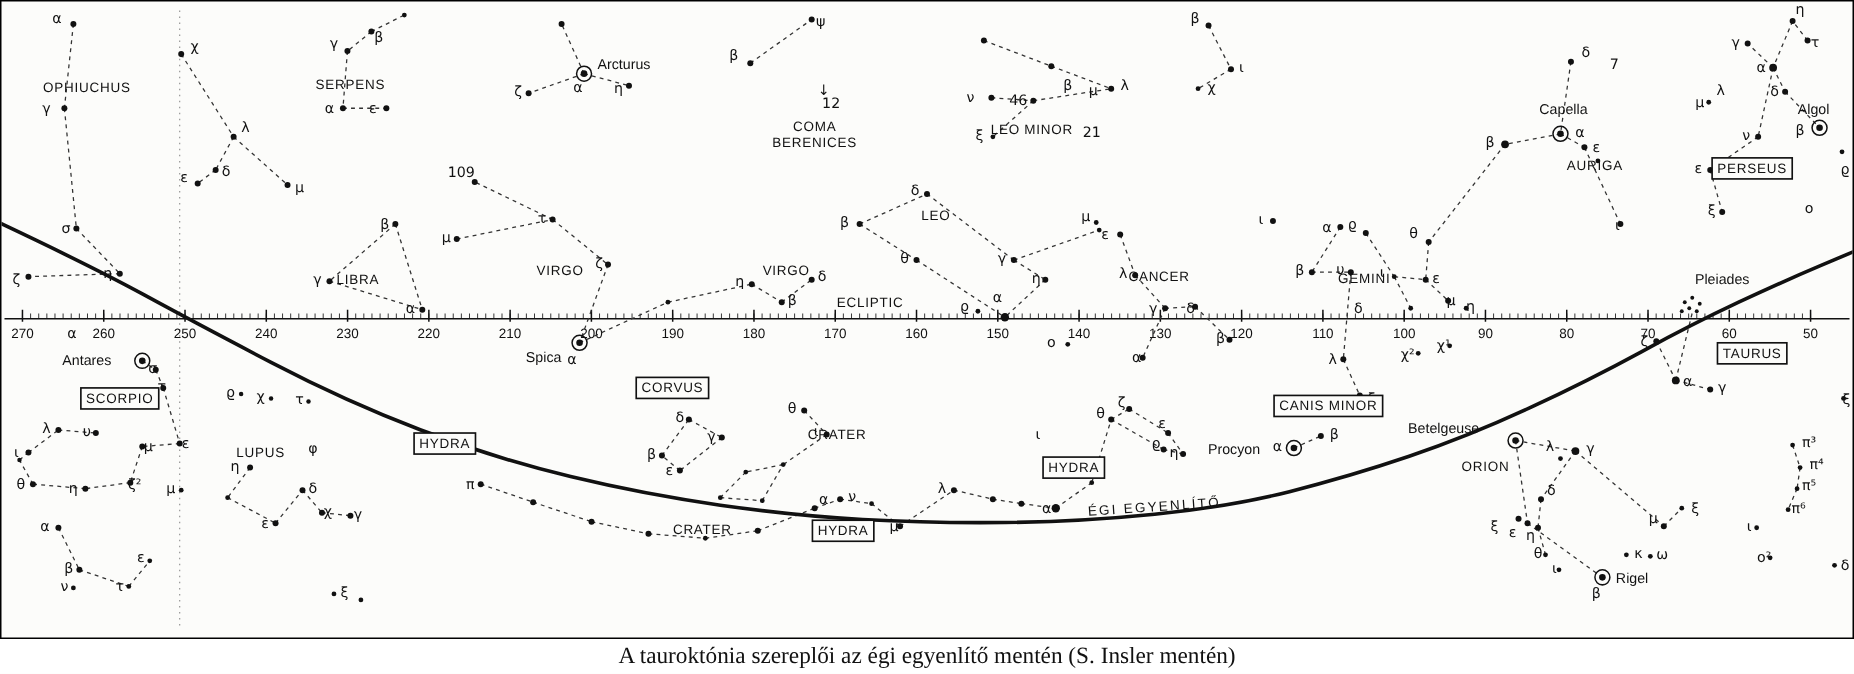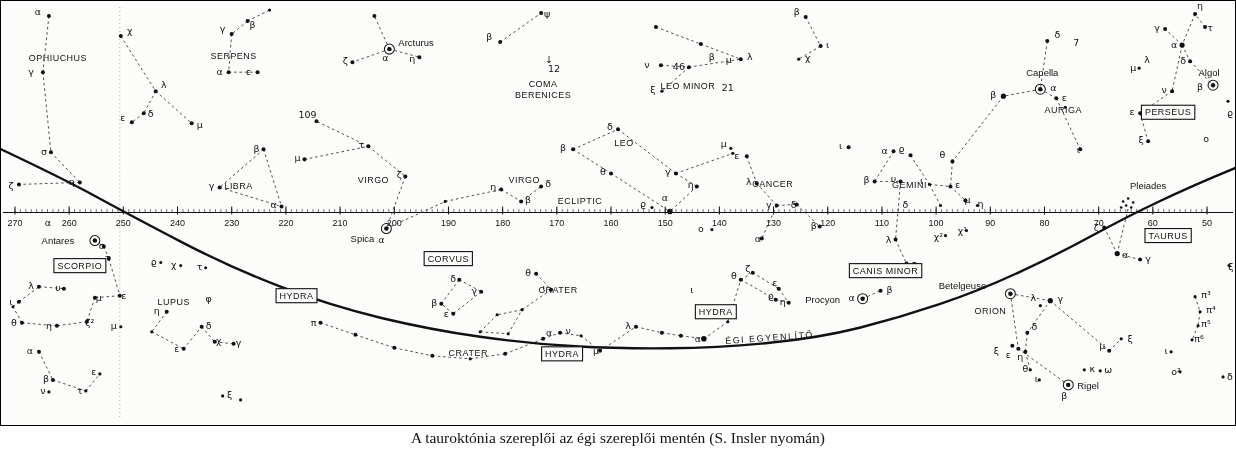--- a/index.html
+++ b/index.html
@@ -808,14 +808,14 @@
         <rect x="541.49853515625" y="345.00299072265625" width="41.00287628173828" height="13.996252059936523" fill="#fcfcfa" stroke="#111111" stroke-width="1.1"></rect>
         <text x="562" y="355" text-anchor="middle" font-size="9" letter-spacing="0.5" font-family="&quot;Liberation Sans&quot;, sans-serif" fill="#111111">HYDRA</text>
         <rect x="695.49853515625" y="303.00299072265625" width="41.00287628173828" height="13.996252059936523" fill="#fcfcfa" stroke="#111111" stroke-width="1.1"></rect>
         <text x="716" y="313" text-anchor="middle" font-size="9" letter-spacing="0.5" font-family="&quot;Liberation Sans&quot;, sans-serif" fill="#111111">HYDRA</text>
         <rect x="849.7544555664062" y="262.00299072265625" width="72.49107360839844" height="13.996252059936523" fill="#fcfcfa" stroke="#111111" stroke-width="1.1"></rect>
         <text x="886" y="272" text-anchor="middle" font-size="9" letter-spacing="0.5" font-family="&quot;Liberation Sans&quot;, sans-serif" fill="#111111">CANIS MINOR</text>
         <text x="991" y="312" text-anchor="middle" font-size="9" letter-spacing="0.5" font-family="&quot;Liberation Sans&quot;, sans-serif" fill="#111111">ORION</text>
         <text x="770" y="339" text-anchor="middle" font-size="9" letter-spacing="1.5" font-family="&quot;Liberation Sans&quot;, sans-serif" fill="#111111" transform="rotate(-4 770 339)">ÉGI EGYENLÍTŐ</text>
       </svg>
   </div>
-  <figcaption>A tauroktónia szereplői az égi szereplői mentén (S. Insler nyomán)</figcaption>
+  <figcaption>A tauroktónia szereplői az égi egyenlítő mentén (S. Insler mentén)</figcaption>
 </figure>
 
 </body></html>

